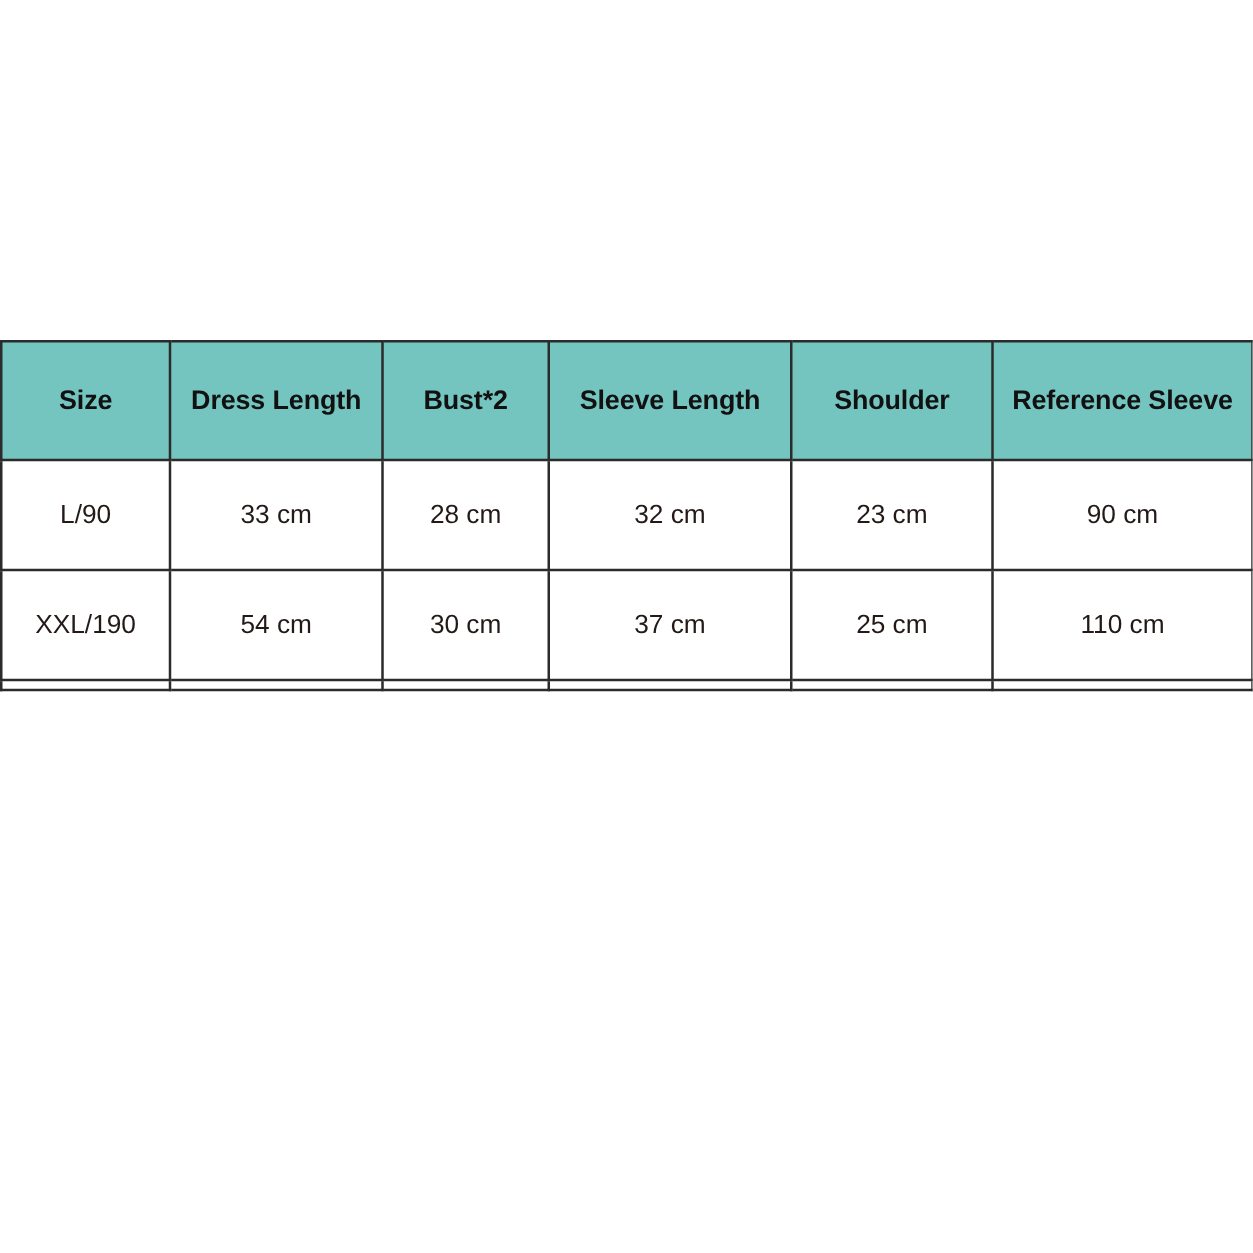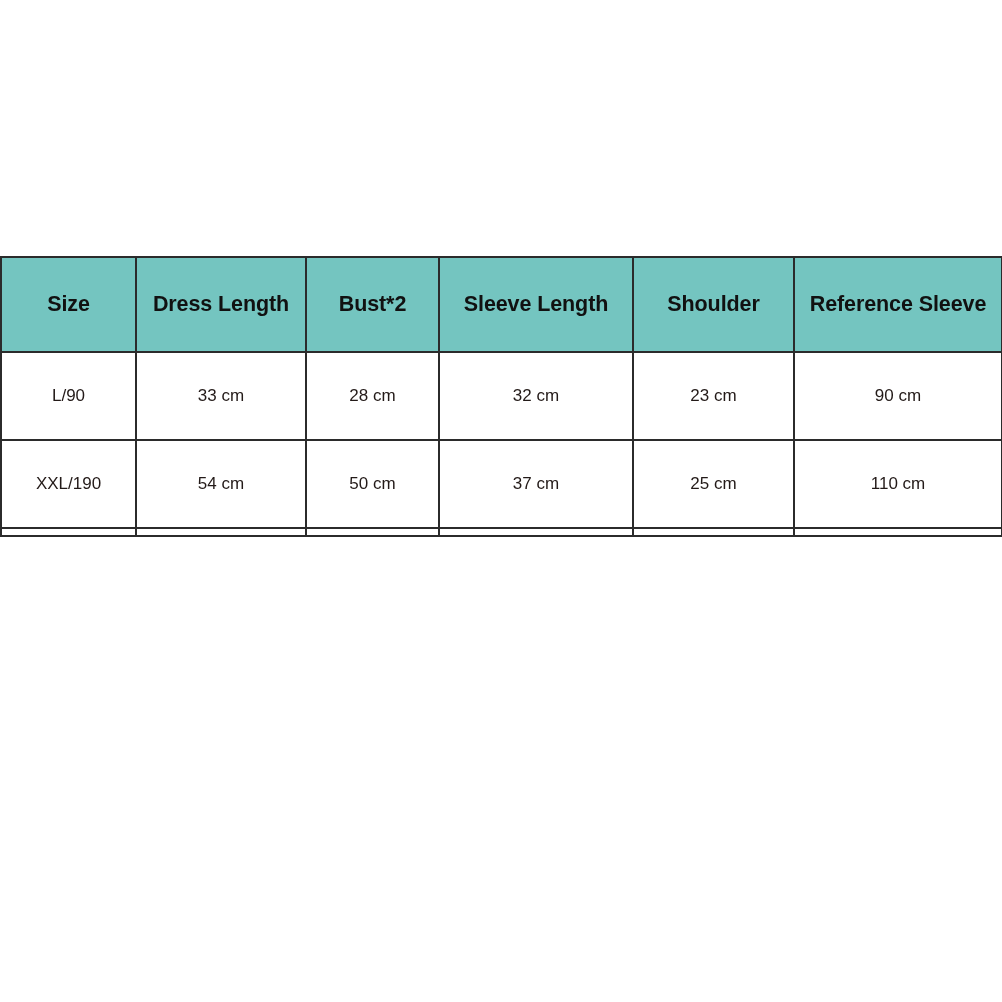--- a/index.html
+++ b/index.html
@@ -20,21 +20,21 @@
     position: relative;
     width: 1002px;
     height: 1002px;
     background: #ffffff;
   }
 
   
   #size-table {
     position: absolute;
     left: 0px;
-    top: 256px;
+    top: 272px;
     width: 1001px;
     border-collapse: collapse;
     table-layout: fixed;
     background: #ffffff;
   }
 
   #size-table td,
   #size-table th {
     border: 2px solid #2b2b2b;
     padding: 0;
@@ -57,21 +57,21 @@
   }
 
   
   #size-table tbody tr {
     height: 88px;
   }
   #size-table tbody td {
     background: #ffffff;
     color: #231a18;
     font-weight: normal;
-    font-size: 17px;
+    font-size: 21px;
     white-space: nowrap;
   }
 
   
   #size-table tbody tr.partial-row {
     height: 8px;
   }
   #size-table tbody tr.partial-row td {
     font-size: 0;
     line-height: 0;
@@ -119,21 +119,21 @@
         <td>28 cm</td>
         <td>32 cm</td>
         <td>23 cm</td>
         <td>90 cm</td>
       </tr>
 
 
       <tr>
         <td>XXL/190</td>
         <td>54 cm</td>
-        <td>50 cm</td>
+        <td>30 cm</td>
         <td>37 cm</td>
         <td>25 cm</td>
         <td>110 cm</td>
       </tr>
 
       <tr class="partial-row">
         <td></td>
         <td></td>
         <td></td>
         <td></td>

